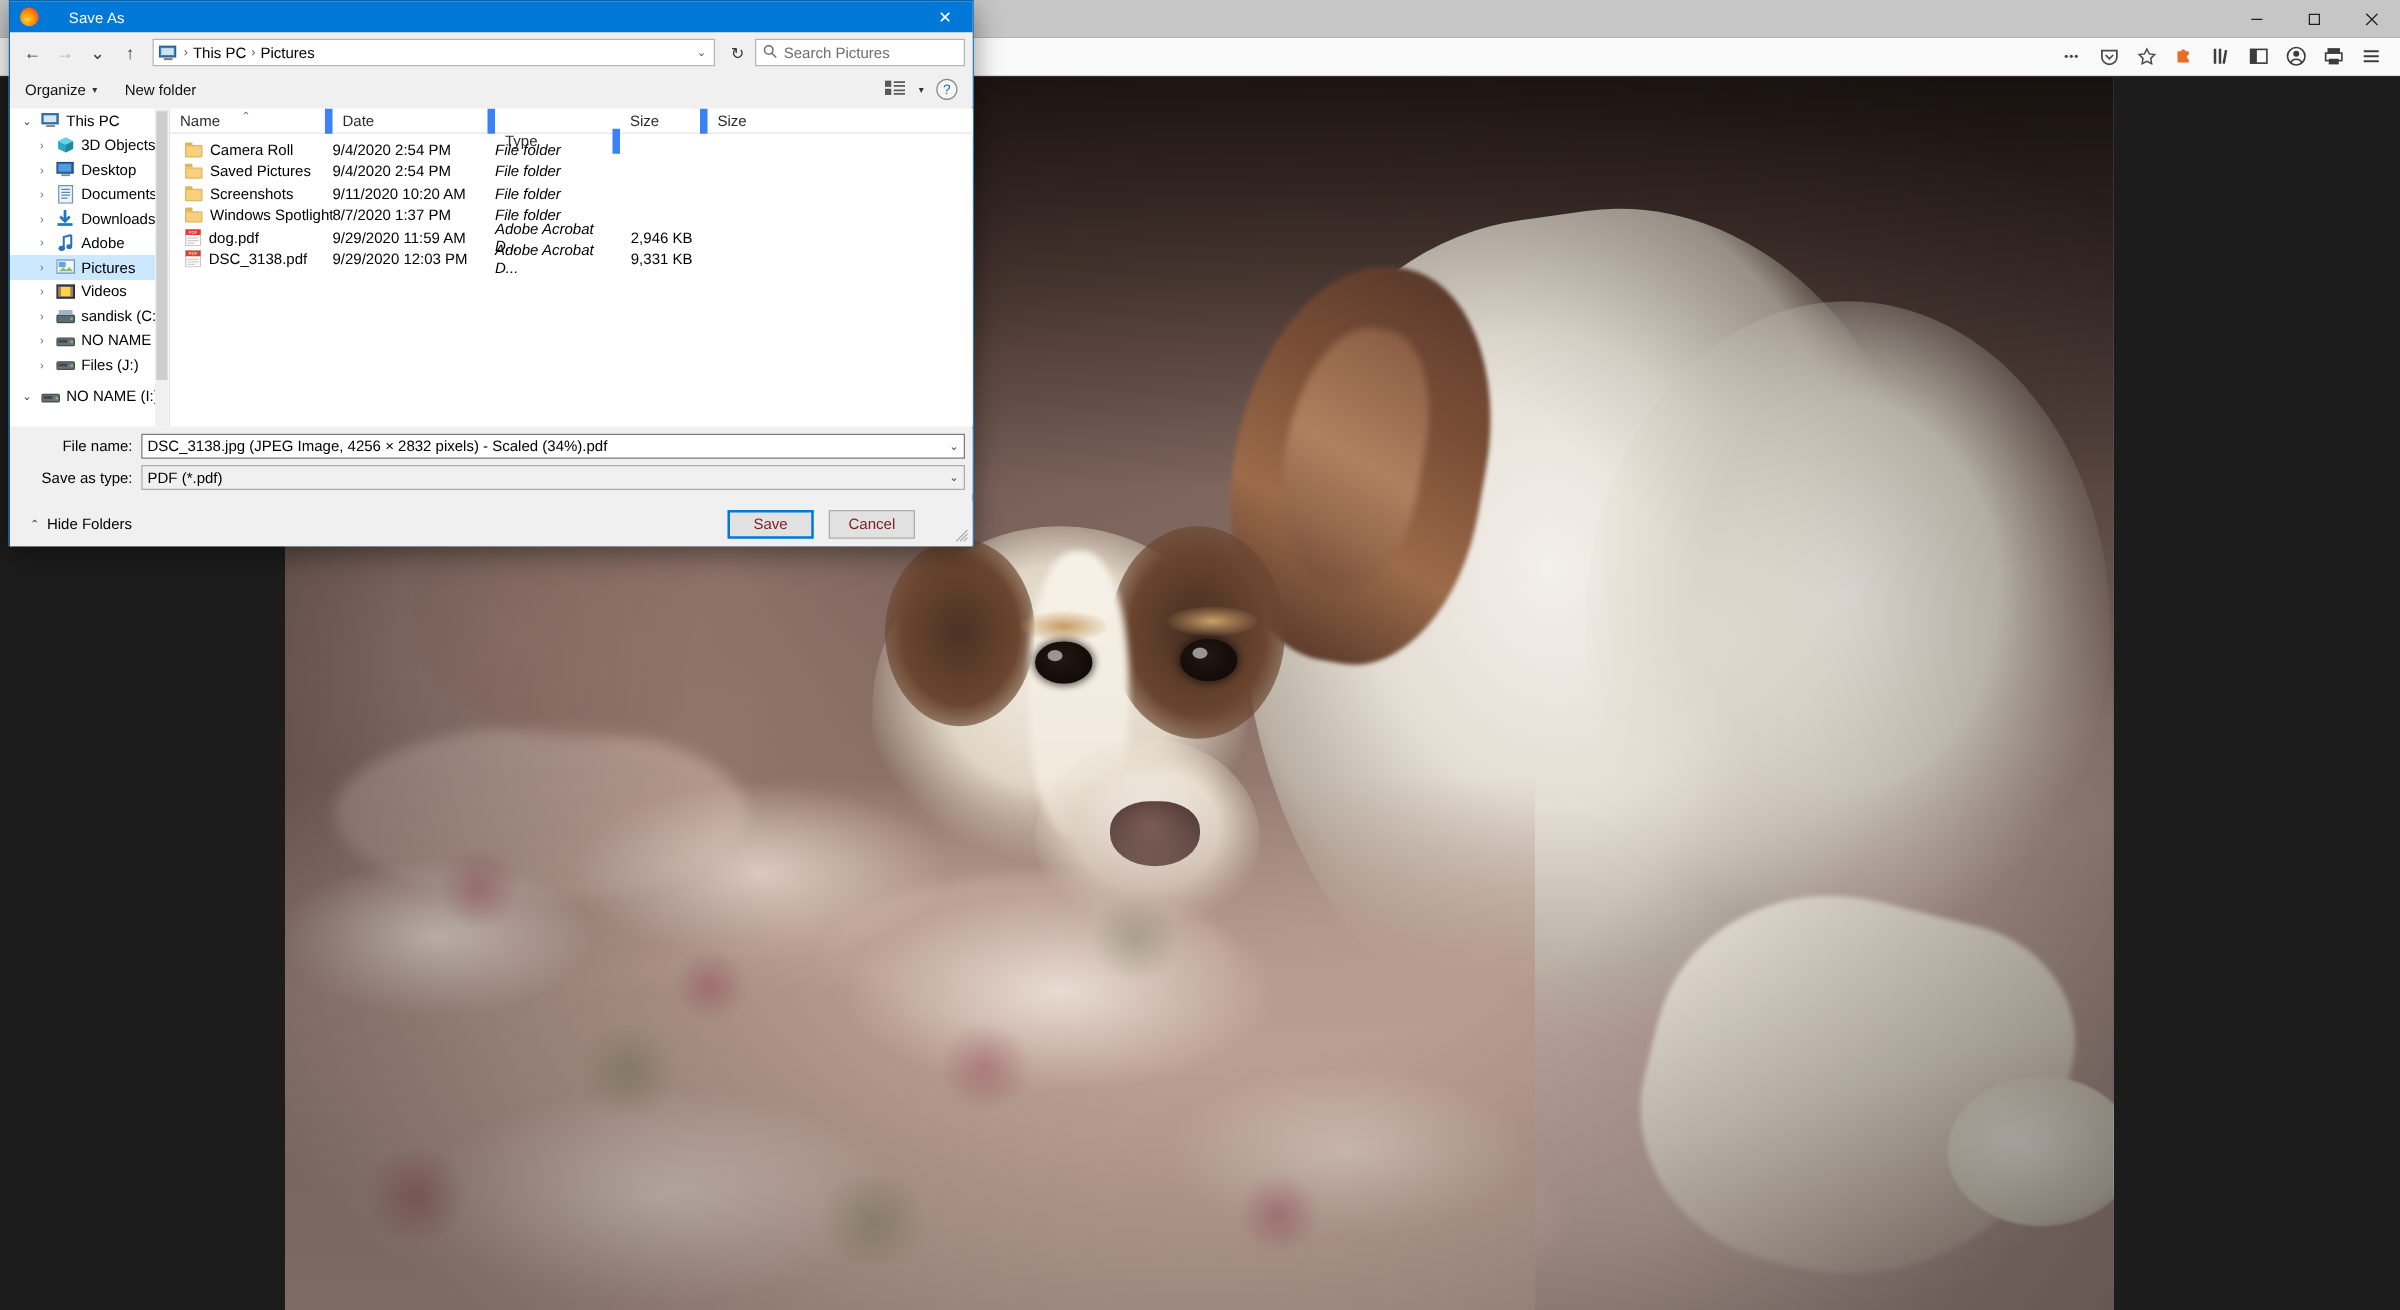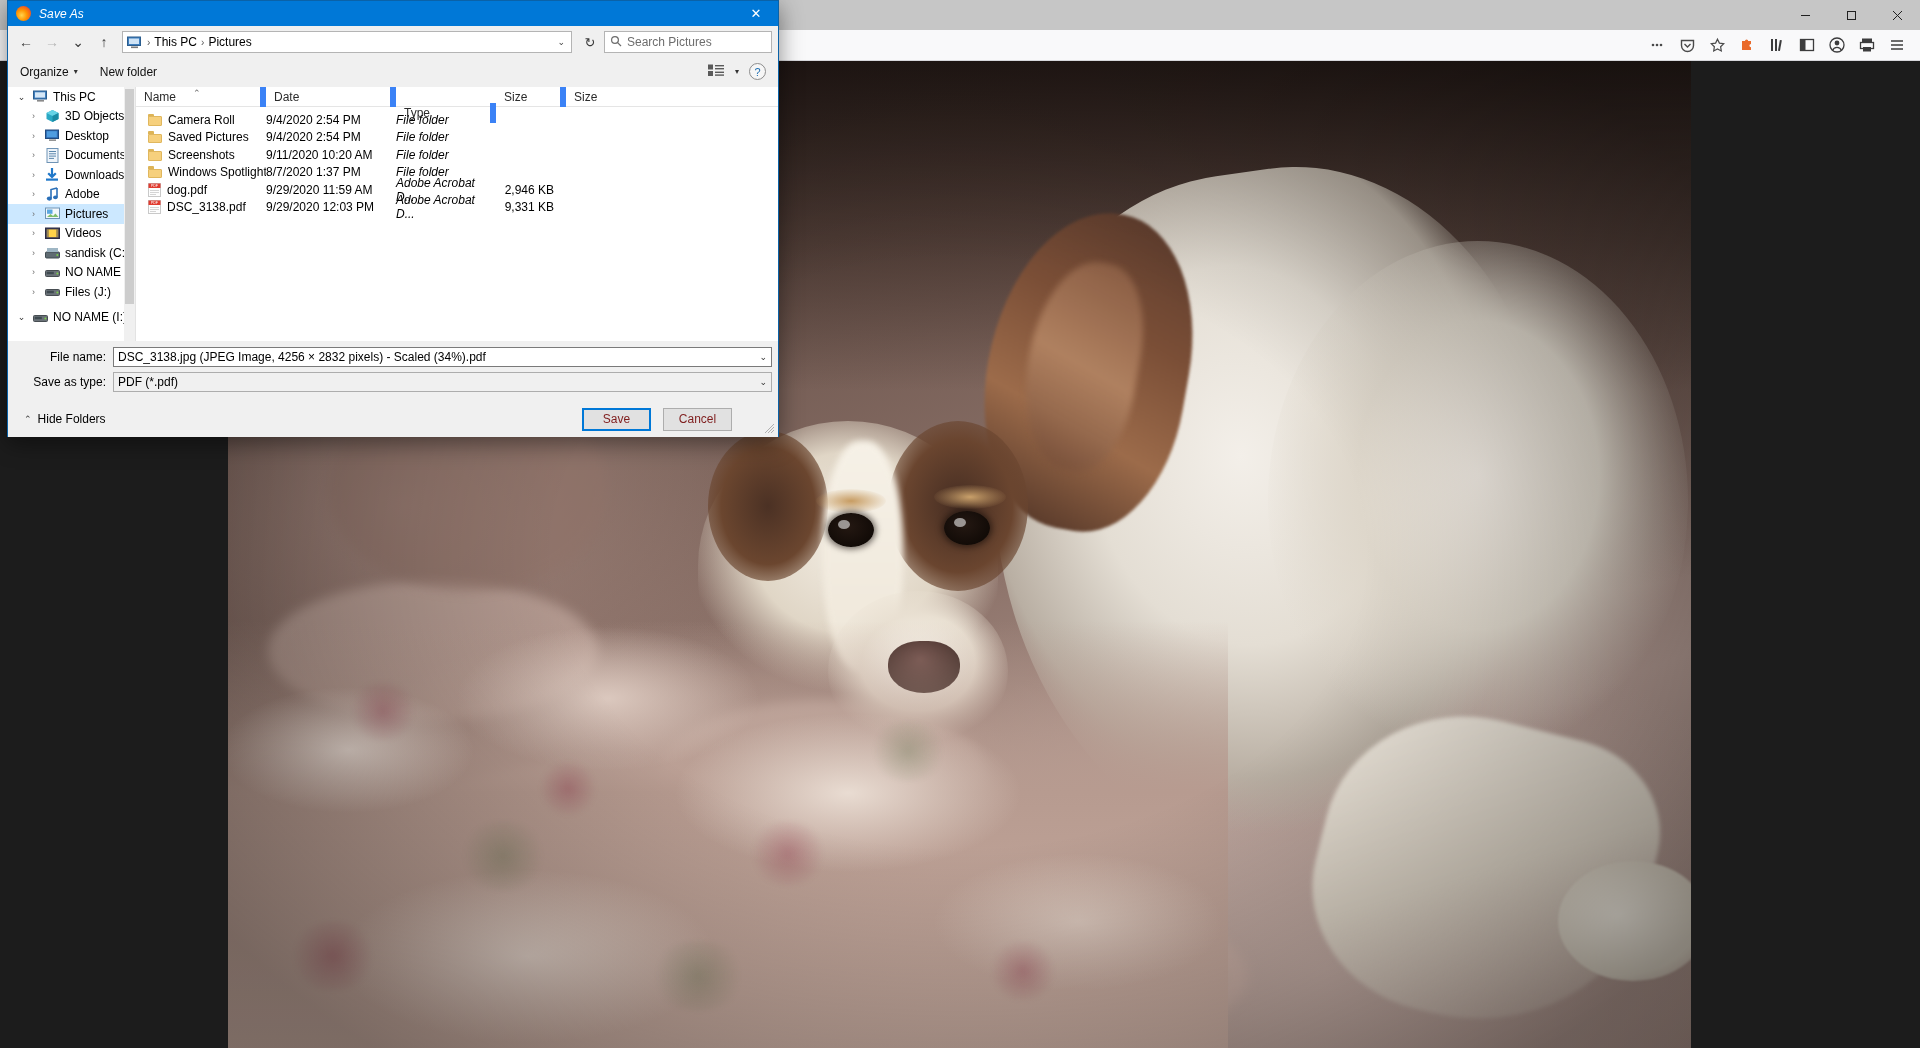--- a/index.html
+++ b/index.html
@@ -199,21 +199,21 @@
     background:#f0f0f0;
     border:1px solid #0a62a8;
     box-shadow:0 6px 22px rgba(0,0,0,.45);
     font-size:12px;
     color:#000;
   }
   #dlg-titlebar{
     height:25px; background:#0078d7; display:flex; align-items:center;
     color:#fff; font-size:12px; padding-left:8px;
   }
-  #dlg-title-text{ margin-left:8px; letter-spacing:.1px;font-style:italic; }
+  #dlg-title-text{ margin-left:24px; letter-spacing:.1px; }
   #dlg-close{
     margin-left:auto; width:44px; height:25px;
     display:flex; align-items:center; justify-content:center; color:#fff; font-size:13px;
   }
   #ff-logo{
     width:15px; height:15px; border-radius:50%;
     background:radial-gradient(circle at 38% 62%, #ffd34e 0%, #ff9500 40%, #f2601f 68%, #c42b1c 100%);
     display:inline-block;
   }
 

